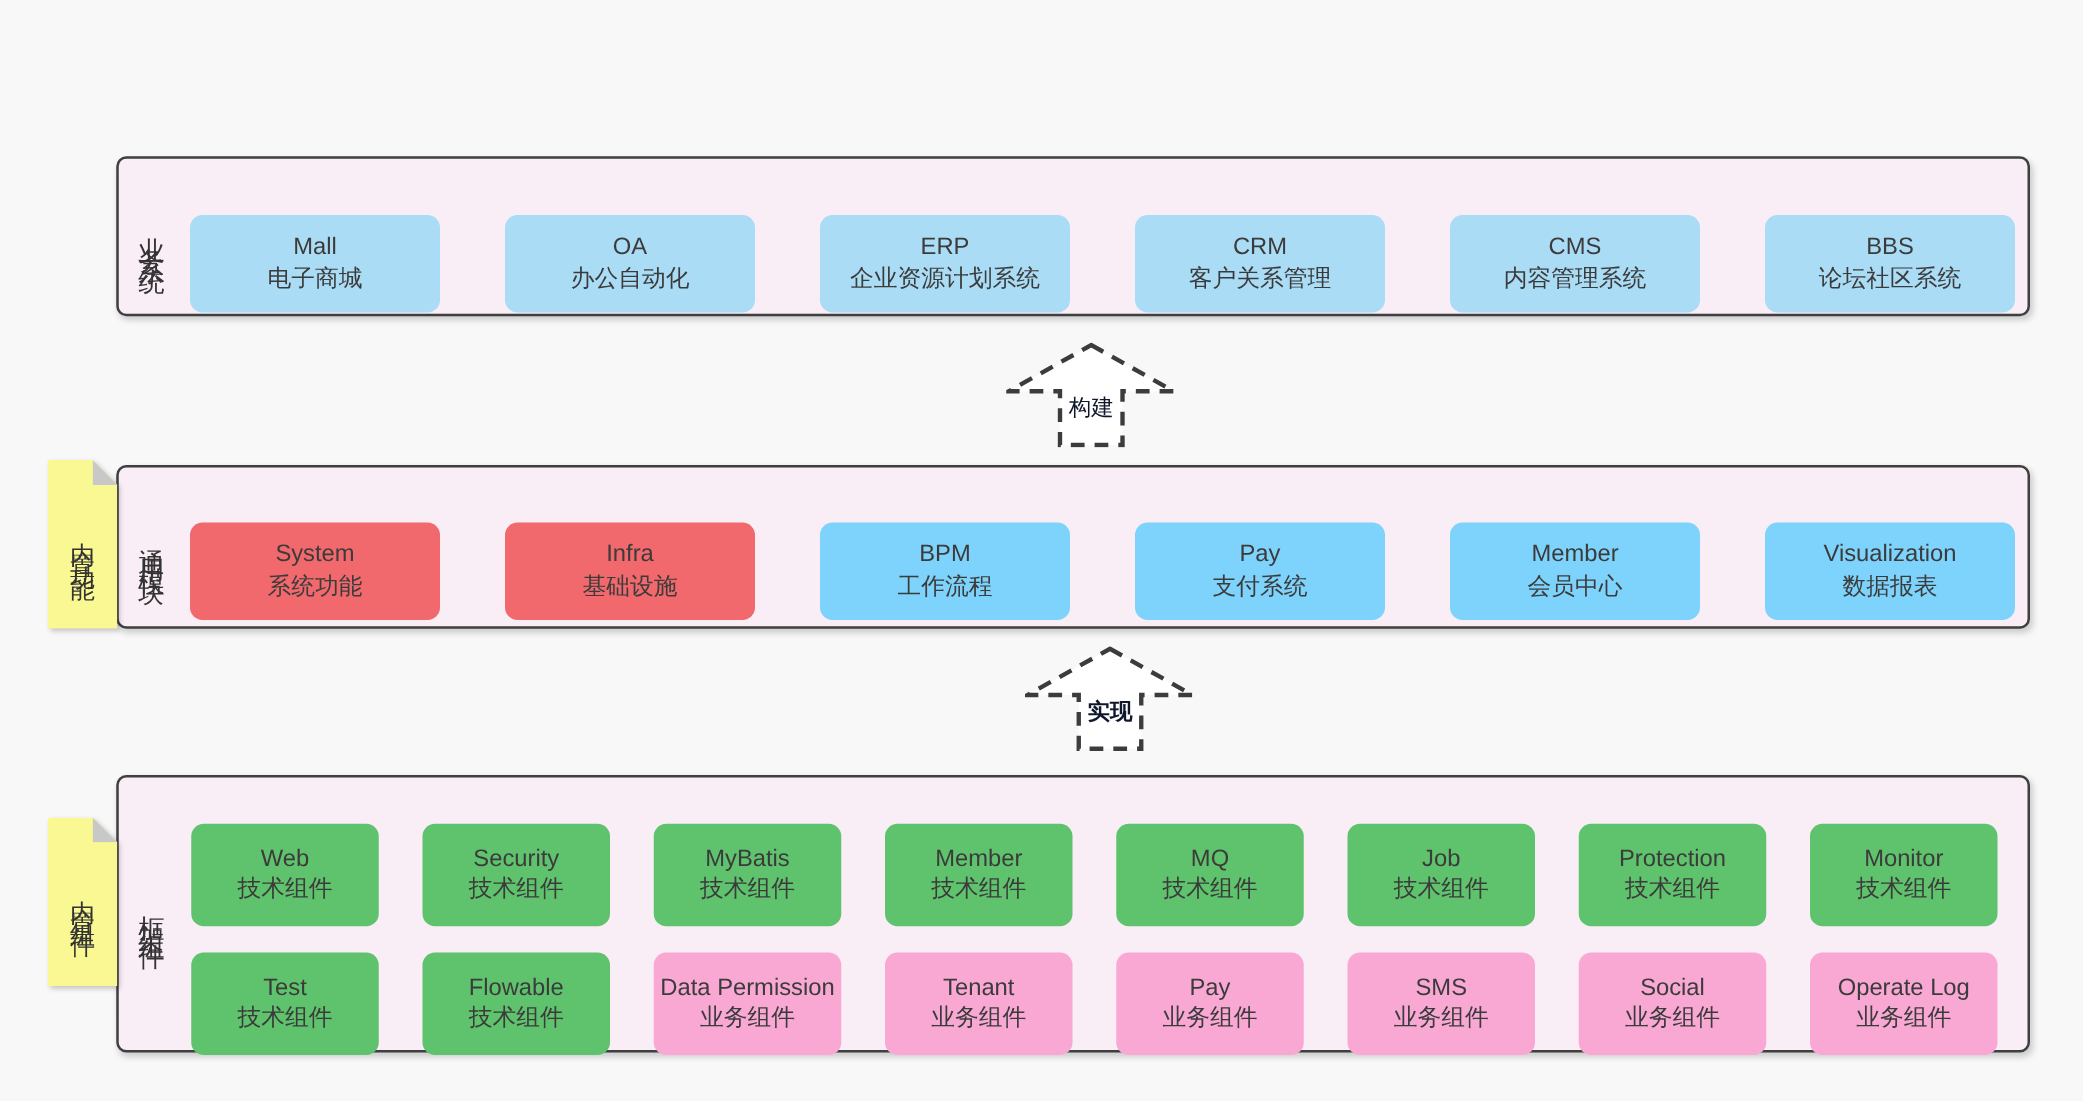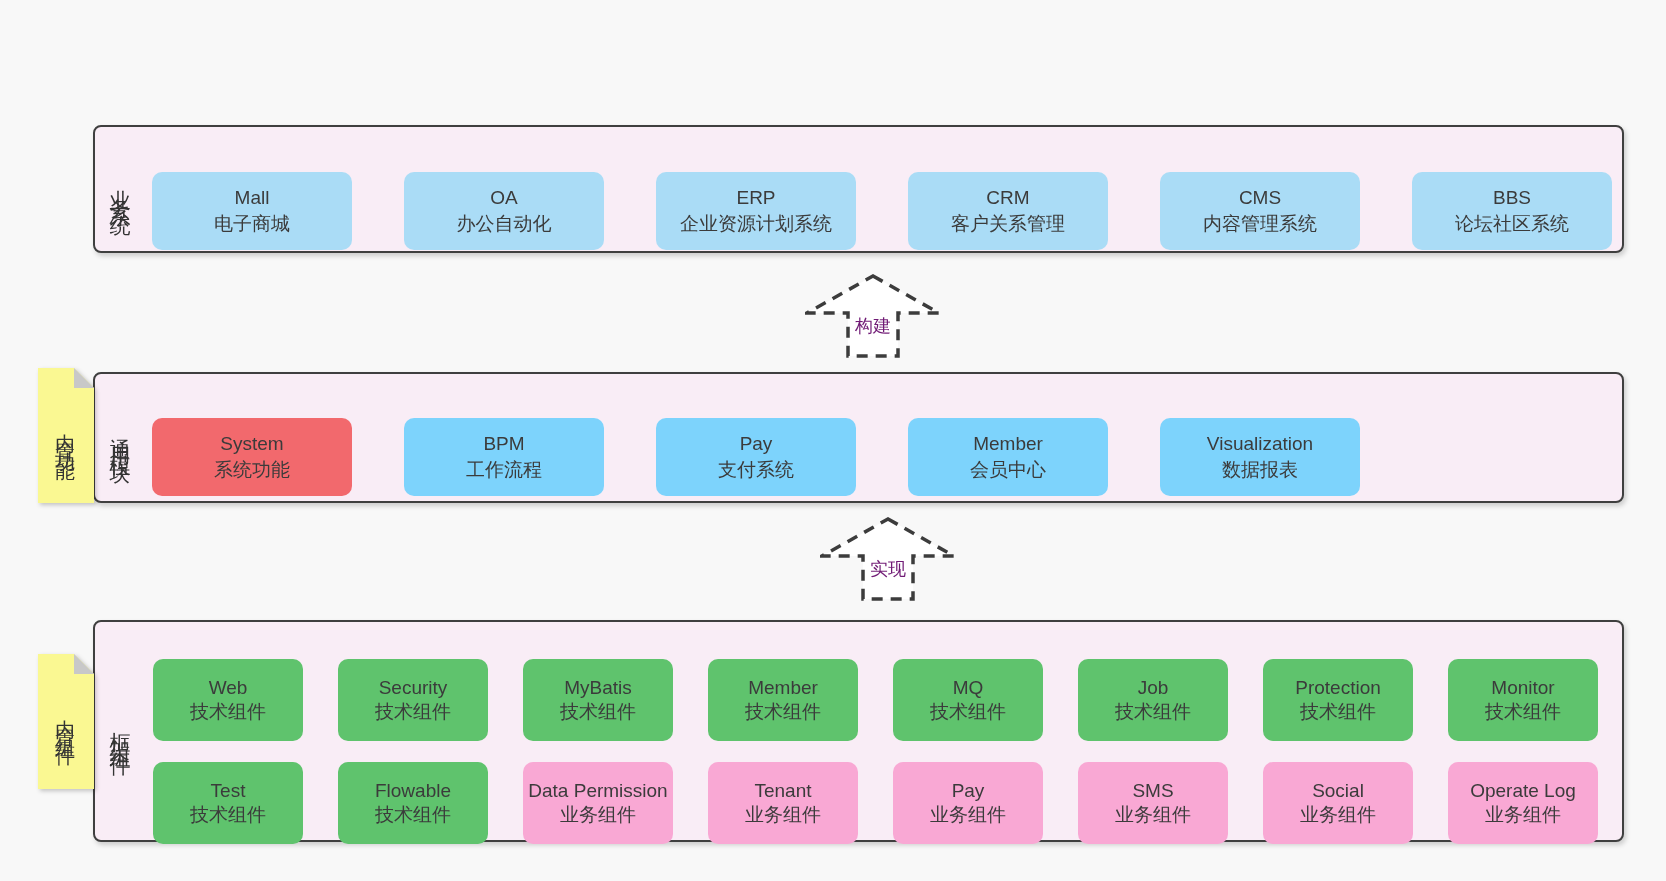--- a/index.html
+++ b/index.html
@@ -33,24 +33,24 @@
   #sticky-modules{left:38px;top:368px;}
   #sticky-components{left:38px;top:654px;}
   .sticky{position:absolute;inset:0;background:#faf892;display:flex;align-items:center;justify-content:center;
           clip-path:polygon(0 0,calc(100% - 20px) 0,100% 20px,100% 100%,0 100%);}
   .sticky-fold{position:absolute;top:0;right:0;width:20px;height:20px;background:#c8c8c8;
                clip-path:polygon(0 0,100% 100%,0 100%);z-index:3;}
   .sticky-text{writing-mode:vertical-rl;text-orientation:upright;font-size:20px;
                letter-spacing:9px;color:#333;white-space:nowrap;}
   .arrow-wrap{position:absolute;width:136px;height:84px;}
   #arrow-build{left:805px;top:274px;}
-  #arrow-implement{left:820px;top:517px;}
+  #arrow-implement{left:820px;top:517px;font-weight:bold;}
   .arrow-svg{position:absolute;left:0;top:0;}
   .arrow-label{position:absolute;left:50%;top:40px;transform:translateX(-50%);
-               background:#ffffff;padding:0 3px;font-size:18px;color:#701a75;white-space:nowrap;}
+               background:#ffffff;padding:0 3px;font-size:18px;color:#0f172a;white-space:nowrap;}
 </style>
 </head>
 <body>
 
 <div class="page">
 
   <div class="section" id="section-business">
     <div class="section-label">业务系统</div>
     <div class="box-row">
       <div class="box w200 blue">
@@ -94,20 +94,24 @@
     <div class="sticky-fold"></div>
   </div>
 
   <div class="section" id="section-modules">
     <div class="section-label">通用模块</div>
     <div class="box-row">
       <div class="box w200 red">
         <div>System</div>
         <div>系统功能</div>
       </div>
+      <div class="box w200 red">
+        <div>Infra</div>
+        <div>基础设施</div>
+      </div>
       <div class="box w200 pink">
         <div>BPM</div>
         <div>工作流程</div>
       </div>
       <div class="box w200 pink">
         <div>Pay</div>
         <div>支付系统</div>
       </div>
       <div class="box w200 pink">
         <div>Member</div>

